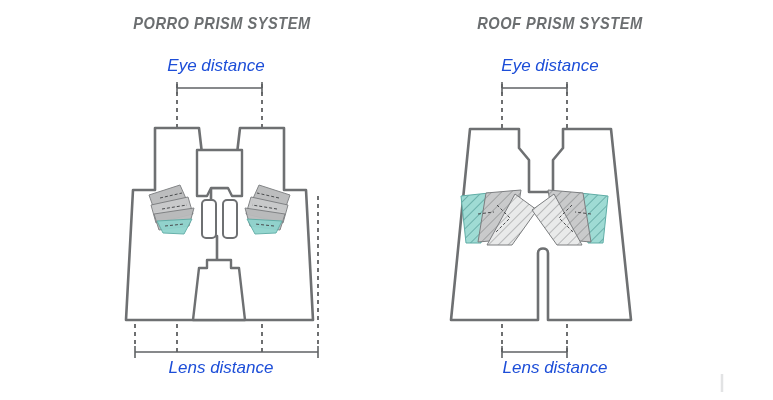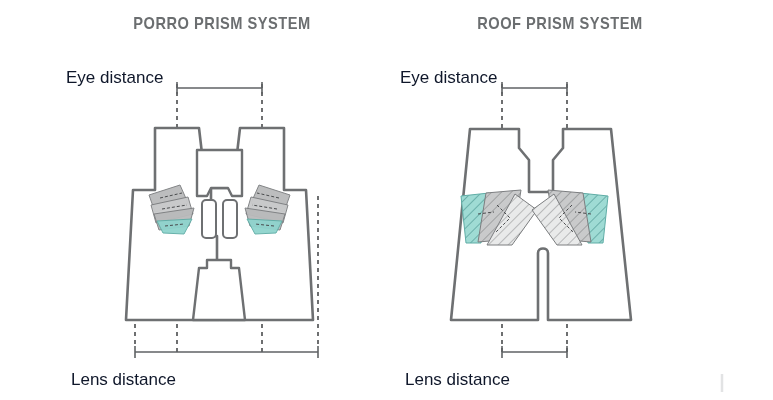--- a/index.html
+++ b/index.html
@@ -12,20 +12,21 @@
     width: 773px;
     height: 400px;
     position: relative;
     overflow: hidden;
   }
   #stage {
     position: relative;
     width: 773px;
     height: 400px;
     background: #ffffff;
+    font-style: italic;
   }
   #stage > svg {
     position: absolute;
     top: 0;
     left: 0;
   }
   .panel-title {
     position: absolute;
     top: 14px;
     text-align: center;
@@ -37,28 +38,27 @@
     transform: scaleX(0.86);
     transform-origin: center top;
     white-space: nowrap;
     width: 360px;
   }
   #title-porro { left: 42px; }
   #title-roof  { left: 380px; }
 
   .dim-label {
     position: absolute;
-    text-align: left;
+    text-align: center;
     font-family: "Liberation Sans", sans-serif;
     font-weight: normal;
     font-size: 17px;
-    color: #0f172a;
+    color: #1d4ed8;
     white-space: nowrap;
     width: 300px;
-    margin-top: 12px;
   }
   #label-eye-porro  { left: 66px;  top: 56px; }
   #label-eye-roof   { left: 400px; top: 56px; }
   #label-lens-porro { left: 71px;  top: 358px; }
   #label-lens-roof  { left: 405px; top: 358px; }
 </style>
 </head>
 <body>
 
 <div id="stage">

